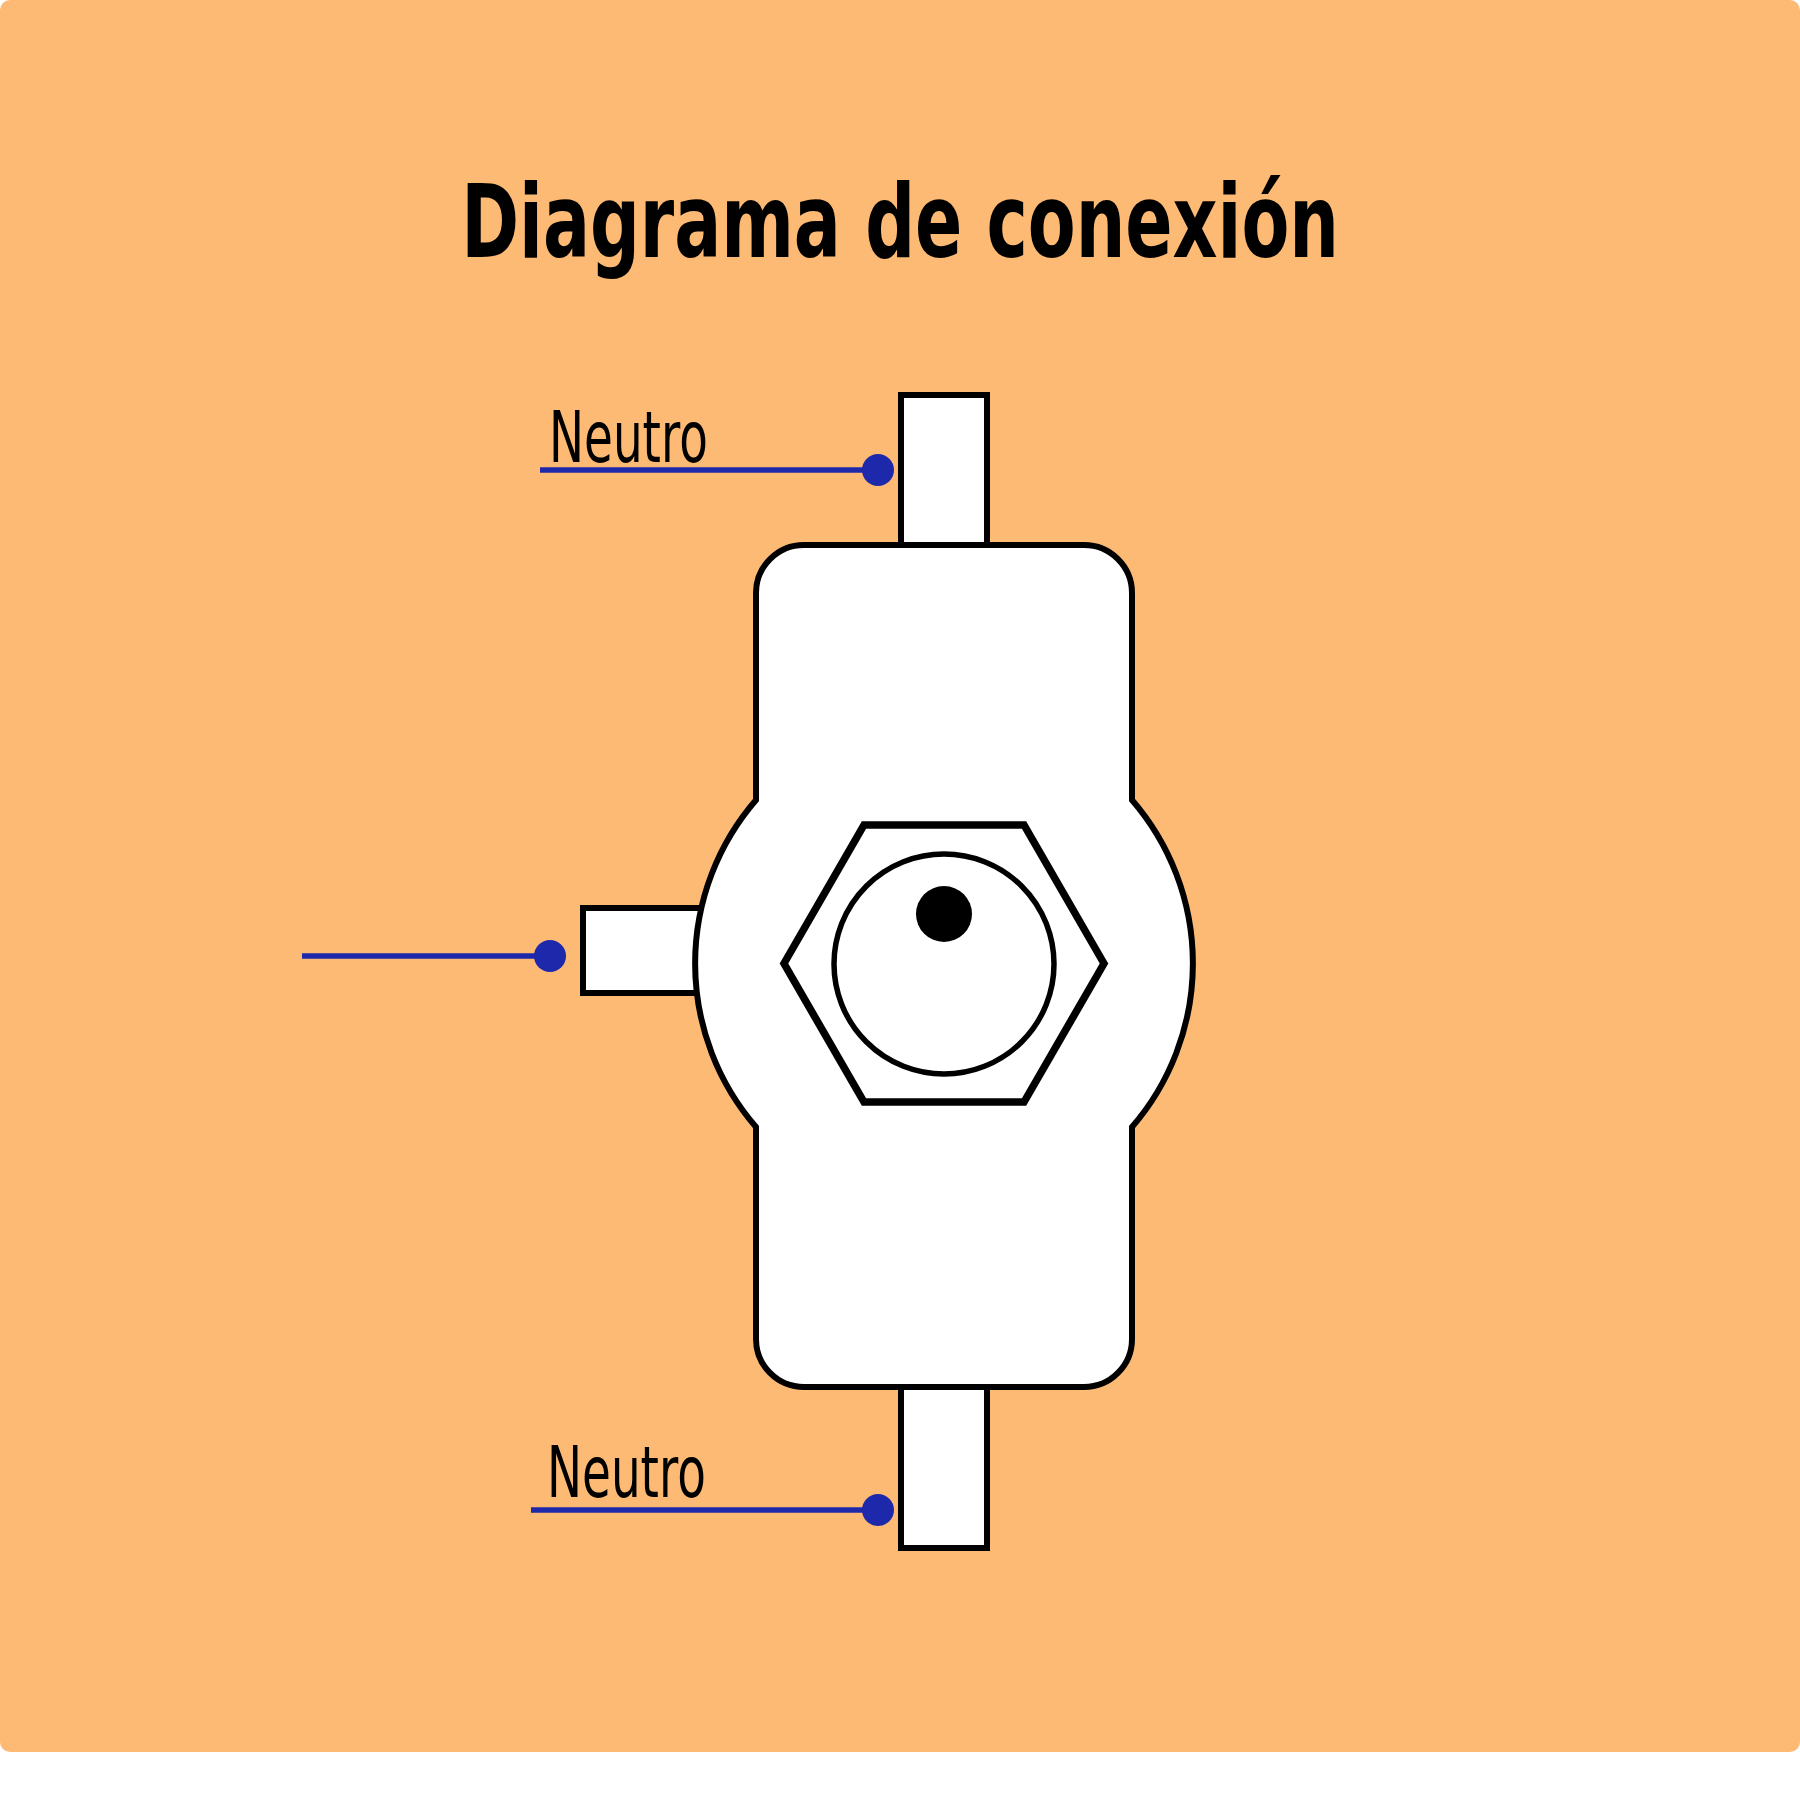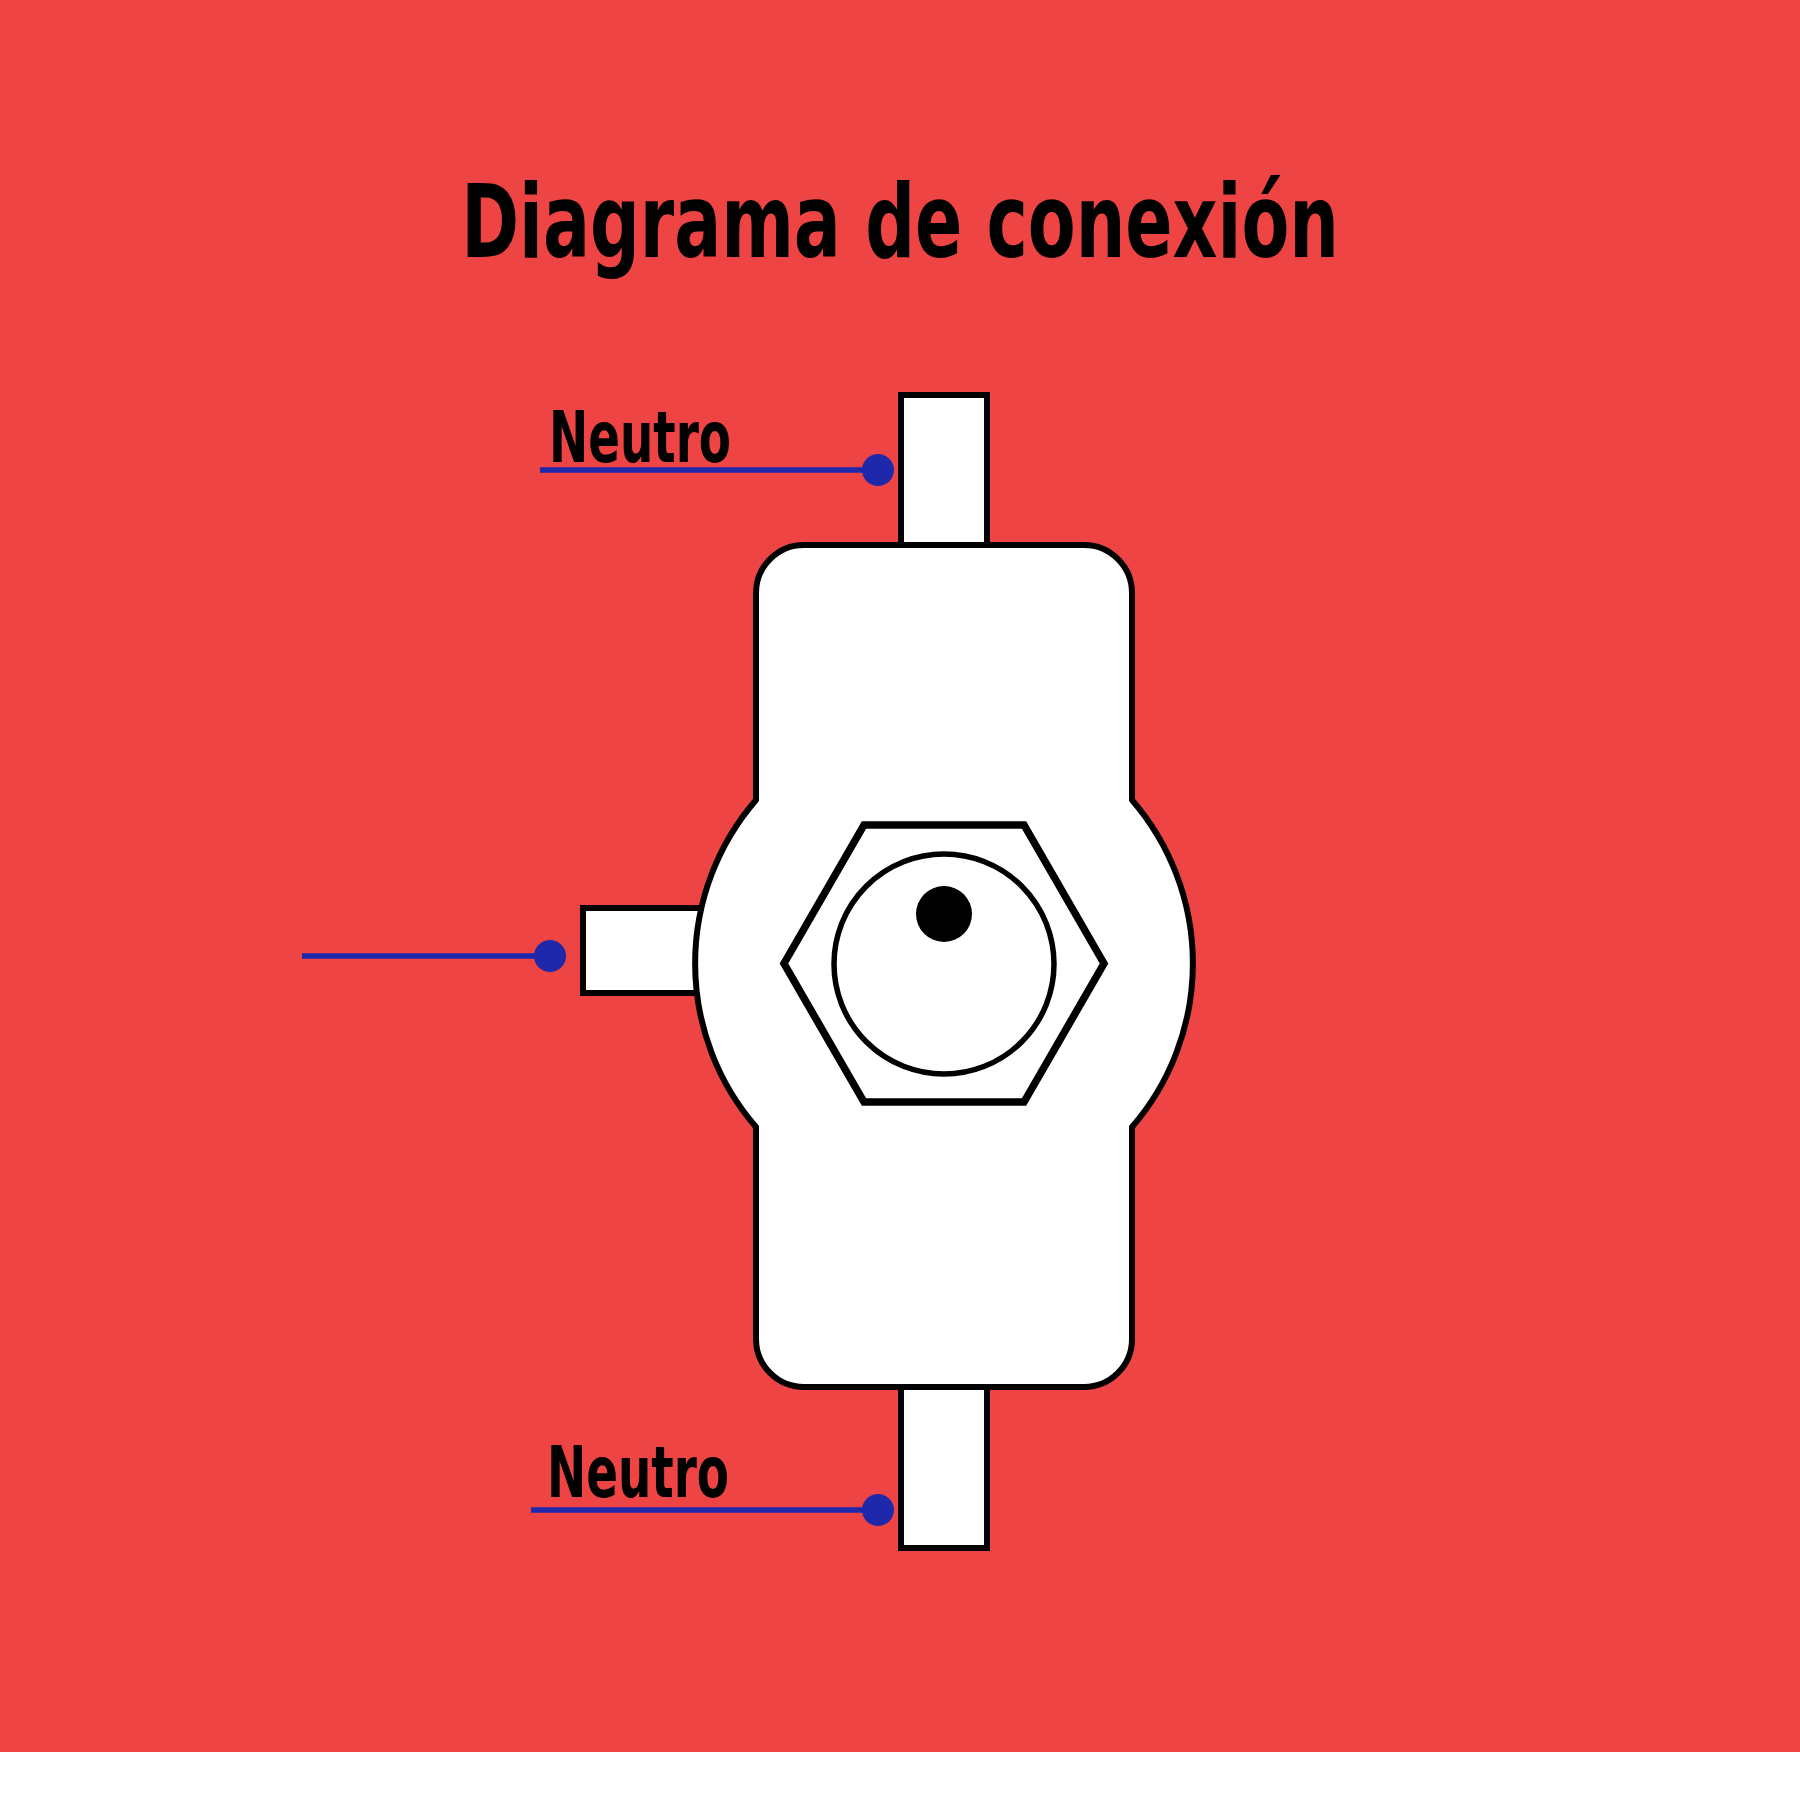--- a/index.html
+++ b/index.html
@@ -1,36 +1,37 @@
 <!DOCTYPE html>
 <html><head>
 <meta charset="utf-8">
 <style>
   html,body{margin:0;padding:0;background:#ffffff;}
   .stage{
     position:relative;
     width:1800px;height:1752px;
-    background:#ef4444;
+    background:#fdba74;
     font-family:"DejaVu Sans", sans-serif;
     overflow:hidden;
+    border-radius:10px;
   }
   .diagram-svg{position:absolute;left:0;top:0;}
   .title-wrap{
     position:absolute;left:0;top:172px;width:100%;
     text-align:center;line-height:1;
   }
   .title-text{
     display:inline-block;
     font-size:101px;font-weight:700;color:#000;
     transform:scaleX(0.69);transform-origin:center;
     white-space:nowrap;
   }
   .wire-label{
     position:absolute;line-height:1;
-    font-size:71px;font-weight:700;color:#000;
+    font-size:71px;font-weight:400;color:#000;
     white-space:nowrap;
   }
   .wire-label .inner{
     display:inline-block;
     transform:scaleX(0.66);transform-origin:left center;
   }
   .label-neutro-top{left:549px;top:402px;}
   .label-linea{left:337px;top:875px;}
   .label-neutro-bottom{left:547px;top:1437px;}
   .outline{fill:#ffffff;stroke:#000000;}

